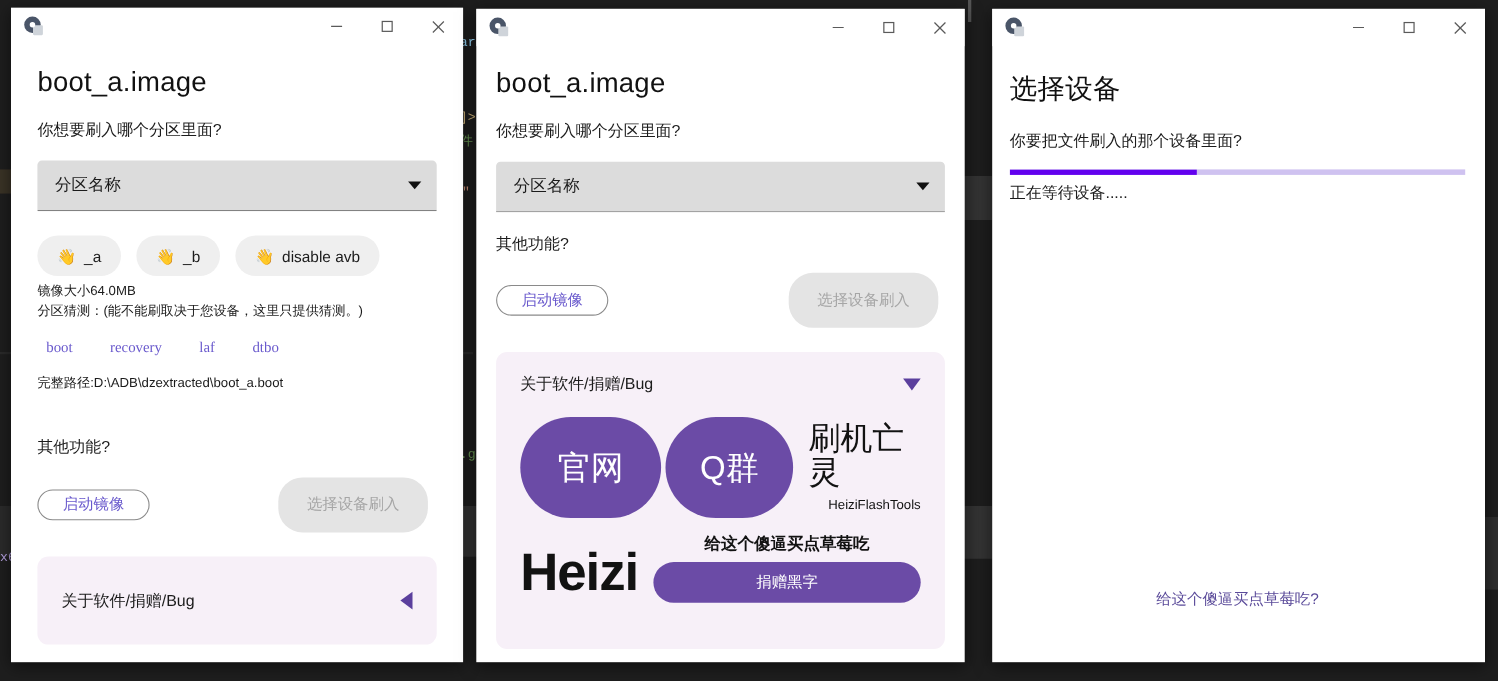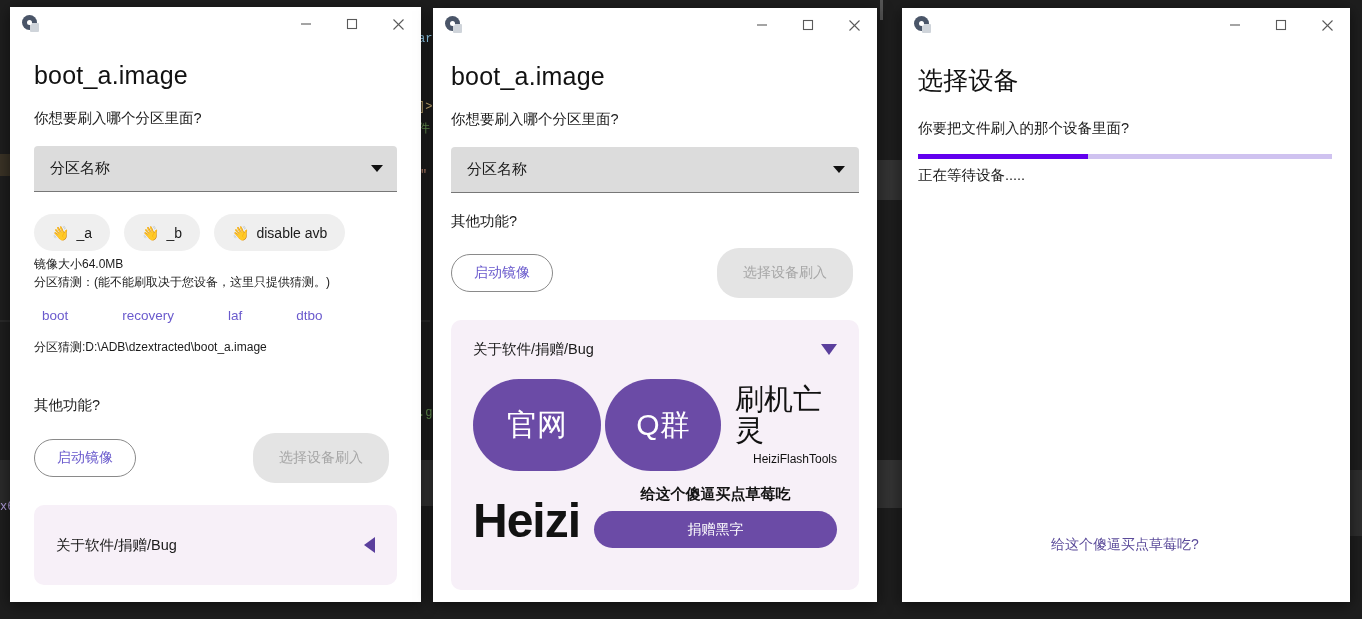--- a/index.html
+++ b/index.html
@@ -100,30 +100,30 @@
     height: 37px;
     display: flex; align-items: center; justify-content: center;
     gap: 7px;
     padding: 0 18px;
     font-size: 14px;
     color: #1b1b1b;
   }
   .chip .emoji { font-size: 14px; line-height: 1; }
 
   .meta { font-size: 12px; color: #1b1b1b; line-height: 1.5; }
-  .partlinks { display: flex; gap: 54px; padding-left: 8px; }
+  .partlinks { display: flex; gap: 34px; padding-left: 8px; font-family: Liberation Serif, serif; }
   .partlink { font-size: 13.5px; color: #6a5acd; }
   .path { font-size: 12px; color: #1b1b1b; }
 
   
   .btnrow { display: flex; align-items: center; }
   .btn-outline {
     border: 1px solid #8a8a8a;
     border-radius: 20px;
-    height: 38px;
+    height: 28px;
     padding: 0 22px;
     display: flex; align-items: center; justify-content: center;
     font-size: 14px;
     color: #6a5acd;
     background: transparent;
   }
   .btn-disabled {
     background: #e4e4e4;
     border-radius: 22px;
     height: 50px;
@@ -297,21 +297,21 @@
       <div>分区猜测：(能不能刷取决于您设备，这里只提供猜测。)</div>
     </div>
 
     <div class="partlinks" style="margin-top:17px;">
       <span class="partlink">boot</span>
       <span class="partlink">recovery</span>
       <span class="partlink">laf</span>
       <span class="partlink">dtbo</span>
     </div>
 
-    <div class="path" style="margin-top:16px;">分区猜测:D:\ADB\dzextracted\boot_a.image</div>
+    <div class="path" style="margin-top:16px;">完整路径:D:\ADB\dzextracted\boot_a.boot</div>
 
     <div class="dlg-sub" style="margin-top:40px;">其他功能?</div>
 
     <div class="btnrow" style="margin-top:18px;">
       <div class="btn-outline">启动镜像</div>
       <div class="btn-disabled" style="margin-left:auto;margin-right:8px;">选择设备刷入</div>
     </div>
 
     <div class="about-card" style="margin-top:22px;height:80px;padding:0 22px;display:flex;align-items:center;">
       <div class="about-head" style="width:100%;">

